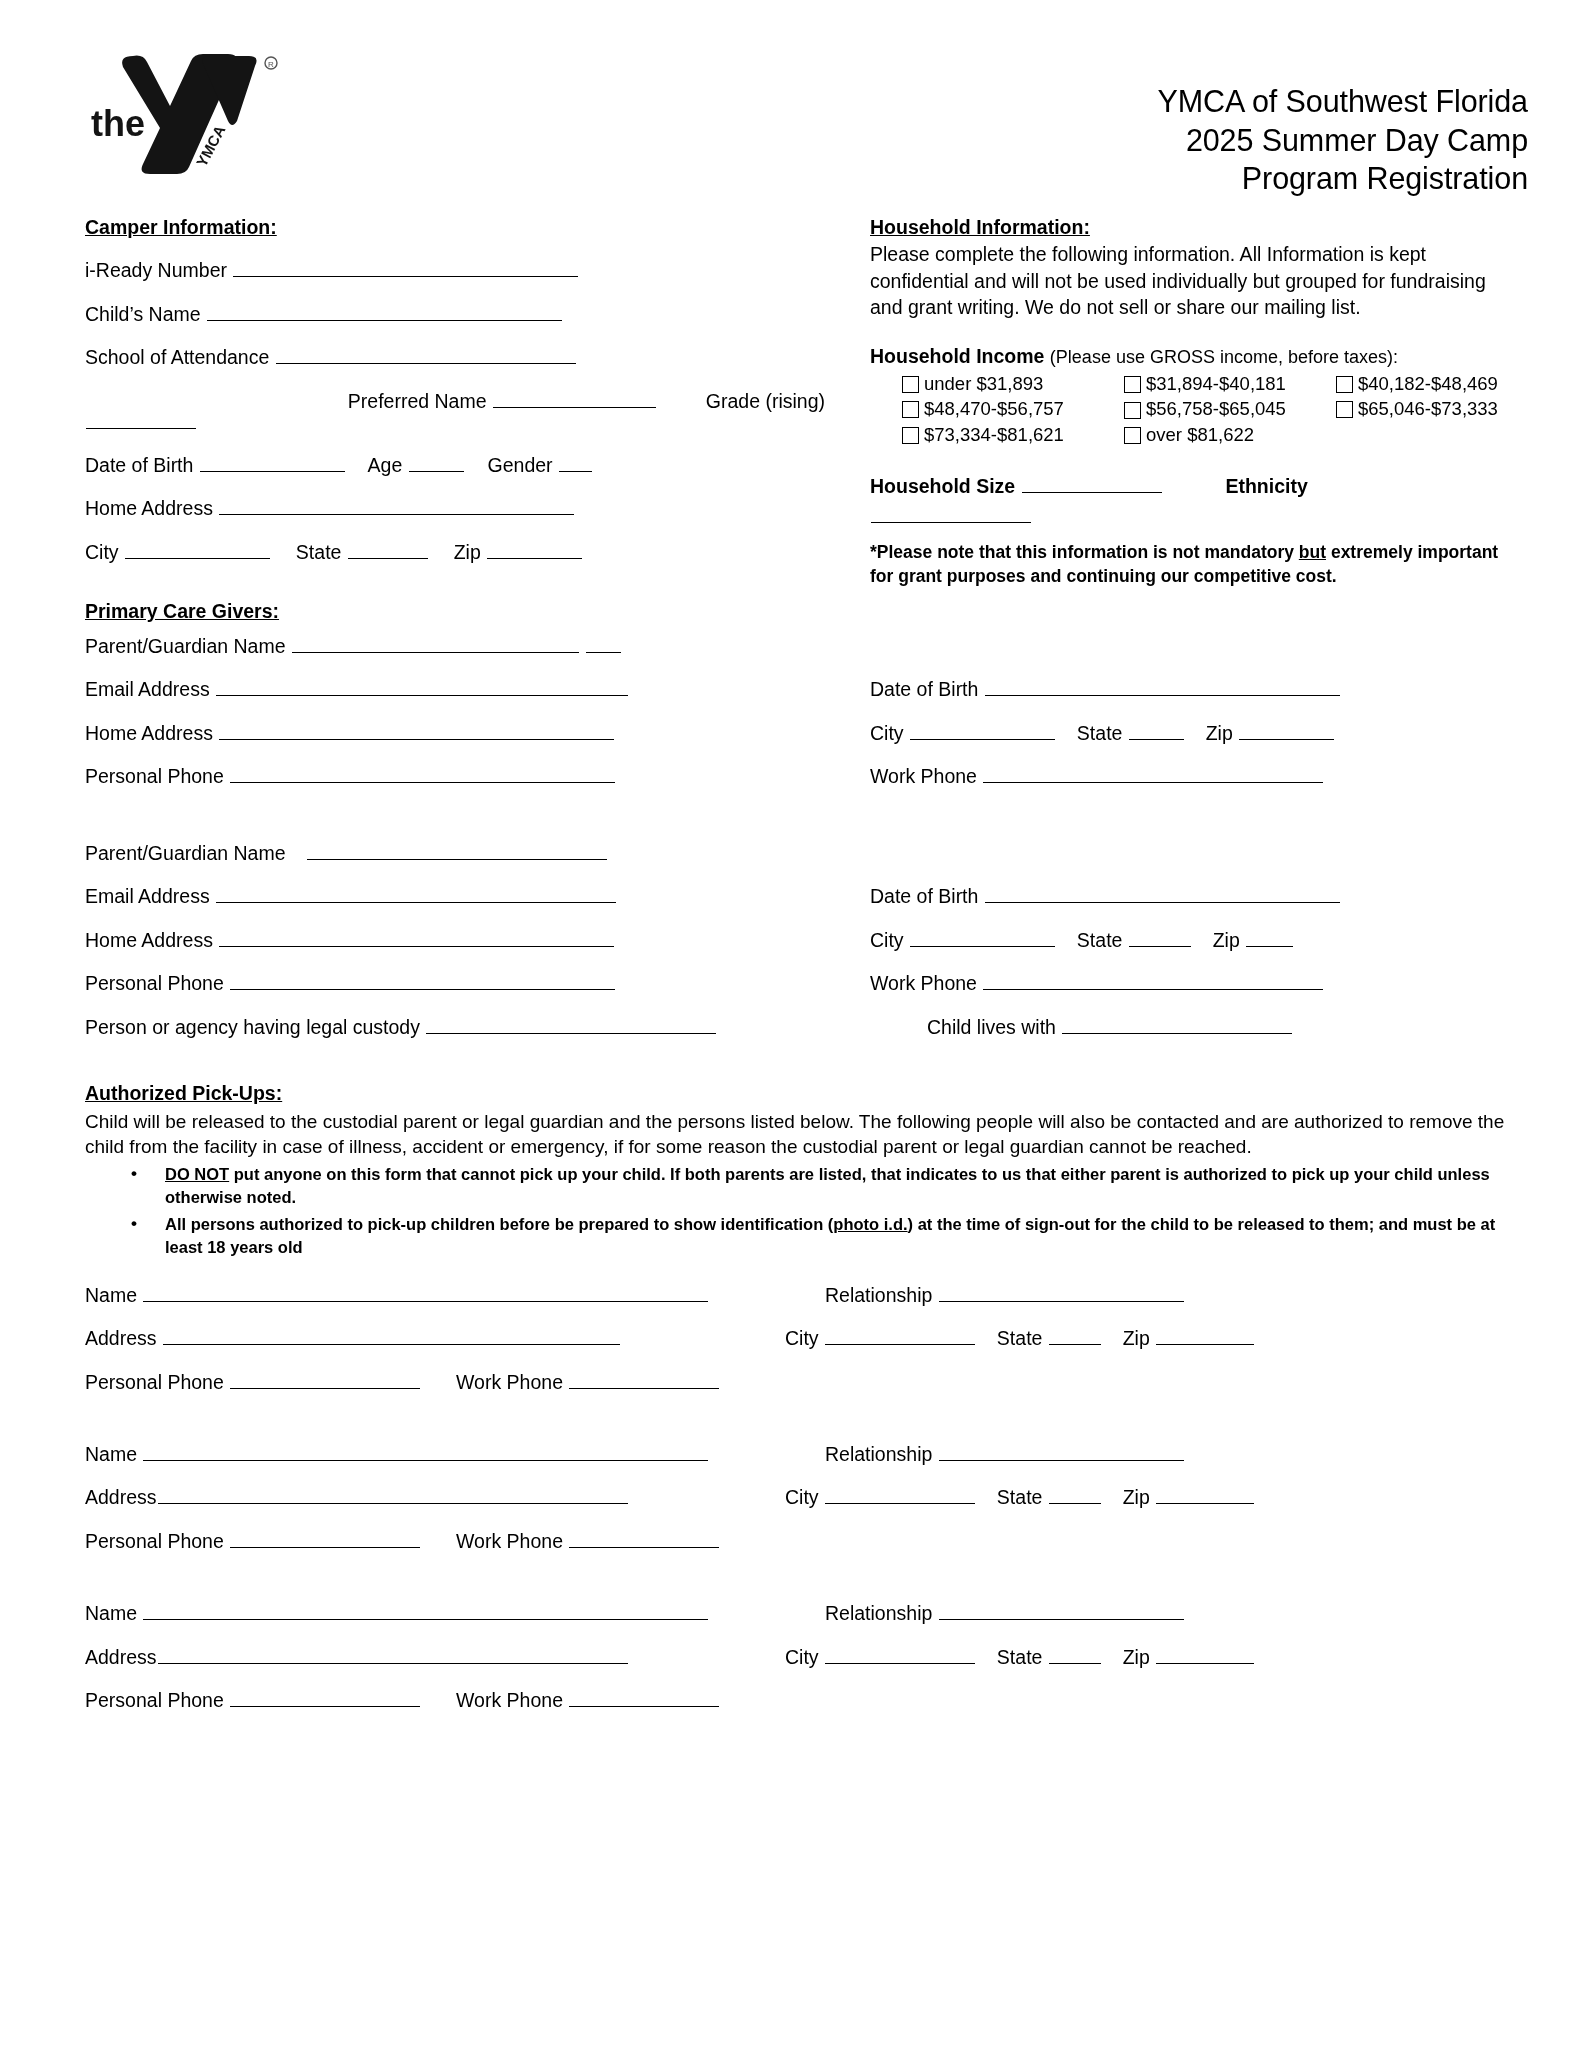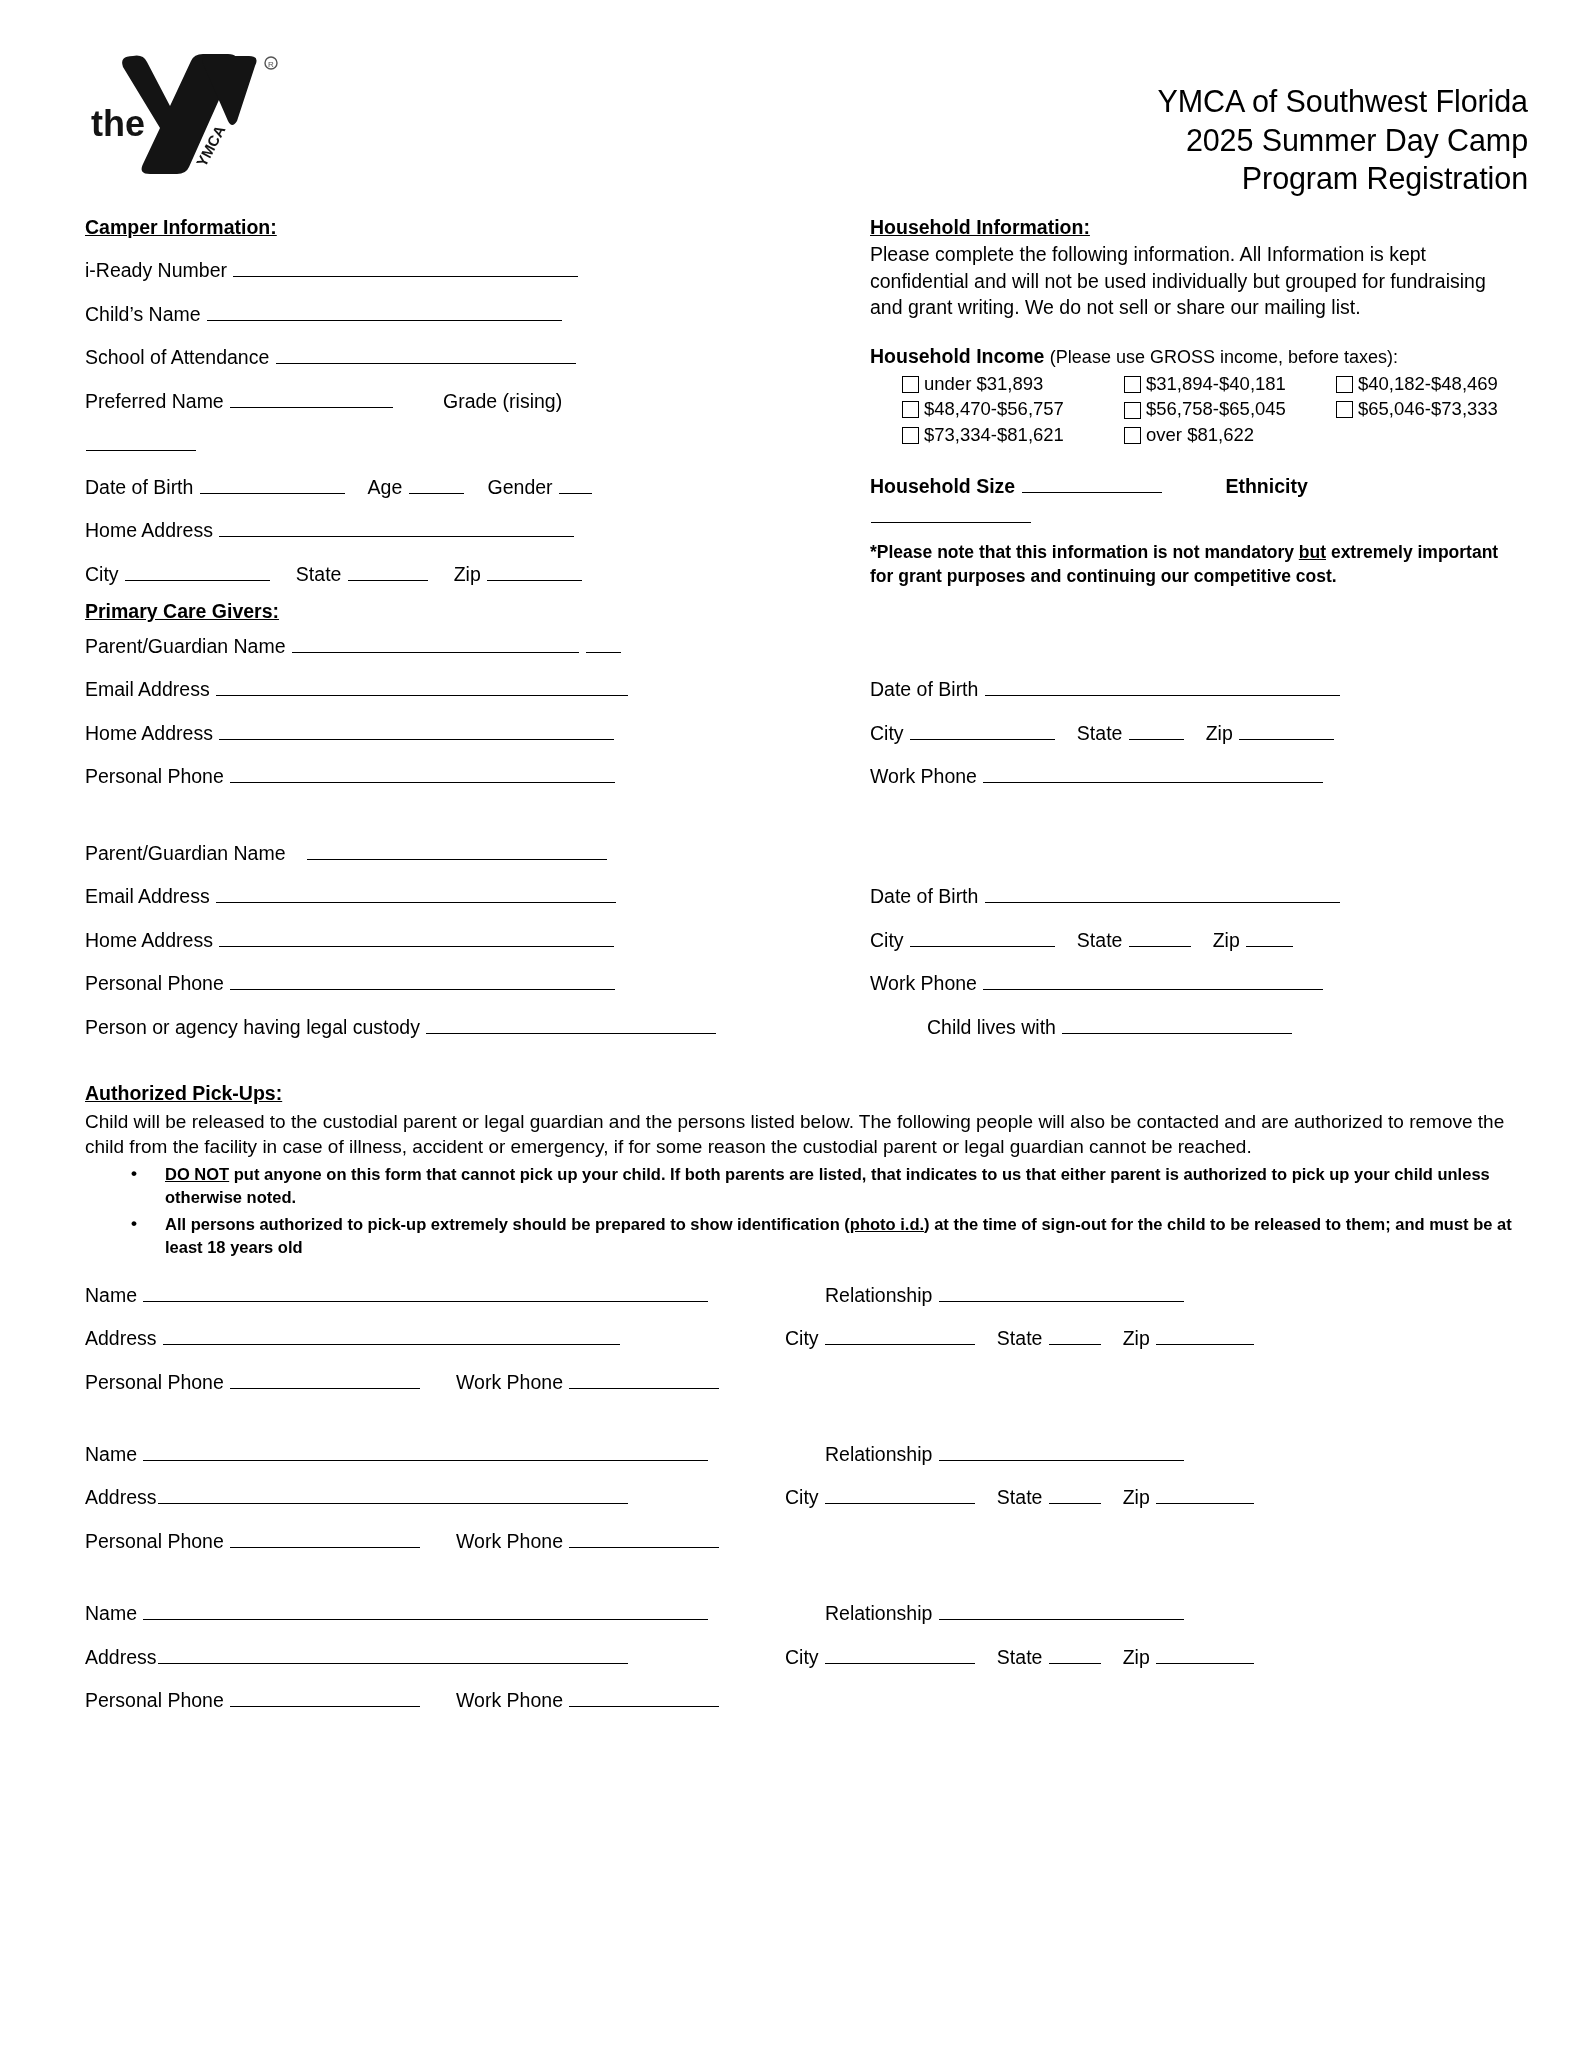--- a/index.html
+++ b/index.html
@@ -227,21 +227,21 @@
       <div class="fl">
         <span>Child’s Name</span>
         <span class="ln" style="width:355px;"></span>
       </div>
 
       <div class="fl">
         <span>School of Attendance</span>
         <span class="ln" style="width:300px;"></span>
       </div>
 
-      <div class="fl" style="margin-bottom:23px;">
+      <div class="fl" style="margin-bottom:1px;text-align:right;">
         <span>Preferred Name</span>
         <span class="ln" style="width:163px;"></span>
         <span style="display:inline-block;width:38px;"></span>
         <span>Grade (rising)</span>
       </div>
 
       <div class="fl" style="margin-bottom:22px;">
         <span class="ln" style="width:110px;"></span>
       </div>
 
@@ -454,21 +454,21 @@
 
     <div class="sec-head" style="display:block;margin-top:45px;">Authorized Pick-Ups:</div>
 
     <div class="pu-para">Child will be released to the custodial parent or legal guardian and the persons listed below.  The following people will also be contacted and are authorized to remove the child from the facility in case of illness, accident or emergency, if for some reason the custodial parent or legal guardian cannot be reached.</div>
 
     <ul class="pu-bullets">
       <li>
         <u>DO NOT</u><span> put anyone on this form that cannot pick up your child.  If both parents are listed, that indicates to us that either parent is authorized to pick up your child unless otherwise noted.</span>
       </li>
       <li>
-        <span>All persons authorized to pick-up extremely should be prepared to show identification (</span><u>photo i.d.</u><span>) at the time of sign-out for the child to be released to them; and must be at least 18 years old</span>
+        <span>All persons authorized to pick-up children before be prepared to show identification (</span><u>photo i.d.</u><span>) at the time of sign-out for the child to be released to them; and must be at least 18 years old</span>
       </li>
     </ul>
 
     <div class="pu-block">
       <div class="pu-line">
         <div class="pu-a">
           <span>Name</span>
           <span class="ln" style="width:565px;"></span>
         </div>
         <div class="pu-b">

